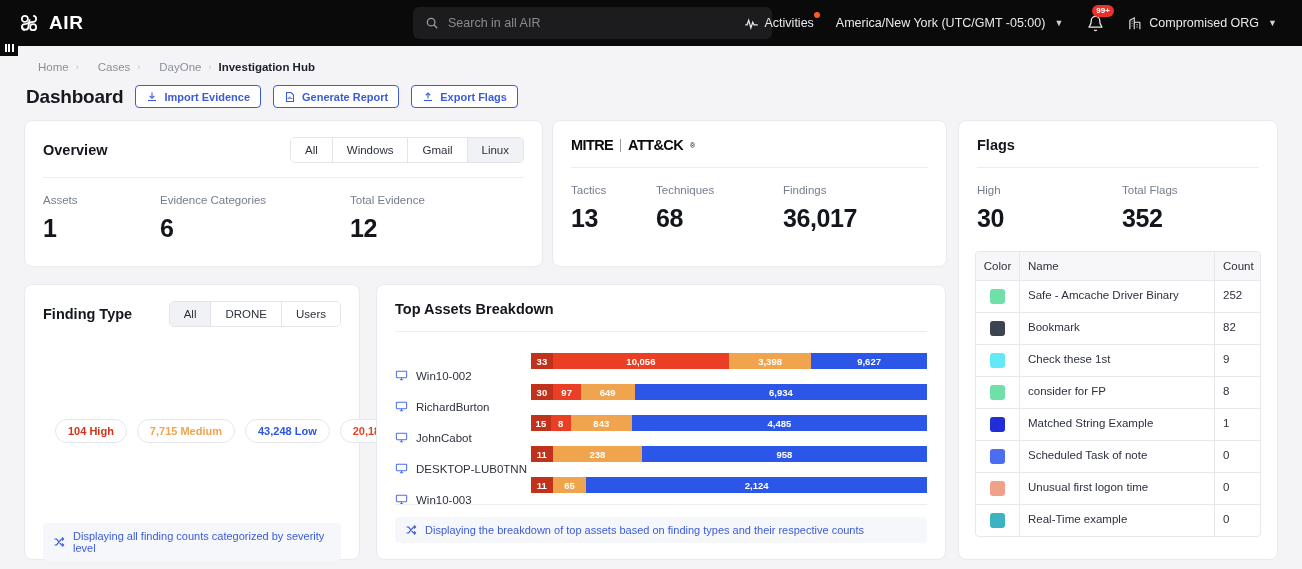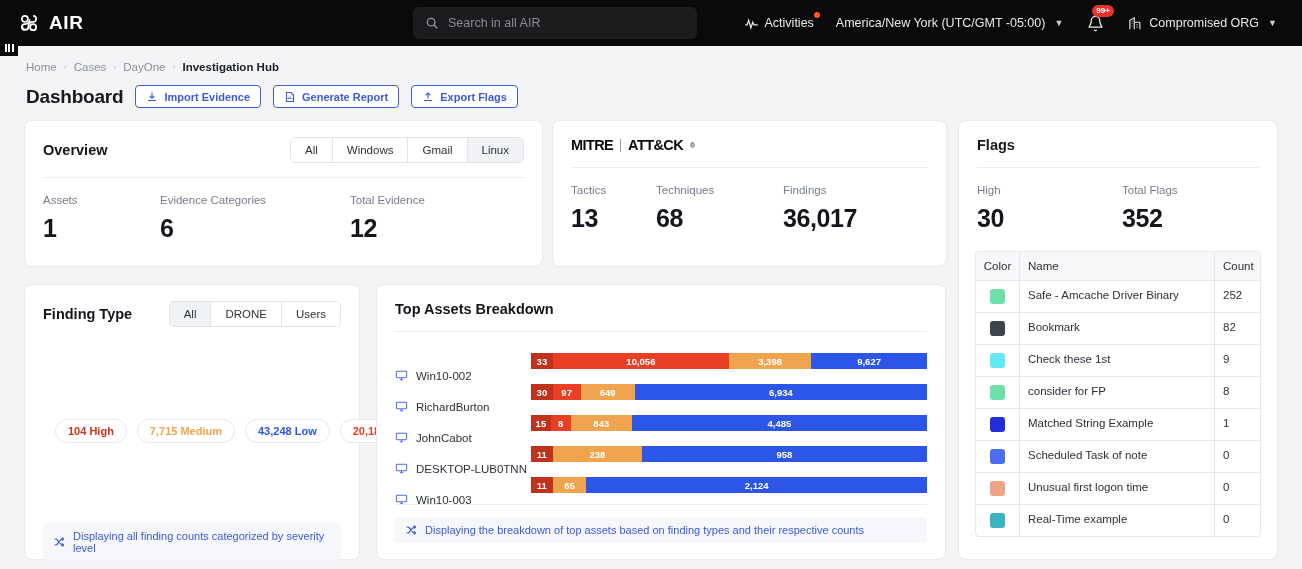--- a/index.html
+++ b/index.html
@@ -14,21 +14,21 @@
   
   .topbar {
     position:absolute; top:0; left:0; width:1302px; height:46px;
     background:#0a0a0a; display:flex; align-items:center;
   }
   .logo-wrap { display:flex; align-items:center; gap:9px; margin-left:18px; }
   .logo-mark { width:22px; height:22px; }
   .logo-text { color:#fff; font-size:19px; font-weight:700; letter-spacing:.6px; }
 
   .search-box {
-    position:absolute; left:413px; top:7px; width:284px; height:32px;
+    position:absolute; left:413px; top:7px; width:359px; height:32px;
     background:#1c1c1e; border-radius:6px; display:flex; align-items:center; gap:9px;
     padding:0 12px;
   }
   .search-box .ph { color:#8b8b90; font-size:12.5px; }
 
   .tb-right { position:absolute; right:14px; top:0; height:46px; display:flex; align-items:center; gap:0; }
   .tb-item { display:flex; align-items:center; gap:6px; color:#e9e9ec; font-size:12.5px; padding:0 11px; height:46px; position:relative; }
   .act-dot { position:absolute; width:6px; height:6px; border-radius:50%; background:#ff5a1f; top:12px; right:5px; }
   .bell-wrap { position:relative; padding:0 13px; display:flex; align-items:center; height:46px; }
   .bell-badge {
@@ -38,21 +38,21 @@
   .caret { font-size:9px; color:#cfcfd4; margin-left:3px; }
 
   
   .sidebar-handle {
     position:absolute; left:0; top:40px; width:18px; height:16px; background:#0a0a0a;
     display:flex; align-items:center; justify-content:center; gap:1.5px;
   }
   .sidebar-handle i { display:block; width:2px; height:8px; background:#fff; }
 
   .crumbs { position:absolute; top:61px; left:26px; display:flex; align-items:center; gap:7px; font-size:11.5px; }
-  .crumbs a { color:#8a8f9a; text-decoration:none; }
+  .crumbs a { color:#8a8f9a; text-decoration:none;margin-left:12px; }
   .crumbs .sep { color:#bcc0c8; font-size:9px; }
   .crumbs .cur { color:#1b1f2a; font-weight:700; }
 
   .titlerow { position:absolute; top:85px; left:26px; display:flex; align-items:center; gap:12px; }
   .page-title { font-size:19px; font-weight:700; color:#15181f; letter-spacing:-.2px; }
   .obtn {
     display:flex; align-items:center; gap:6px; height:23px; padding:0 10px;
     border:1px solid #3b5bdb; border-radius:4px; background:#fff;
     color:#3b5bdb; font-size:11px; font-weight:700; white-space:nowrap;
   }

